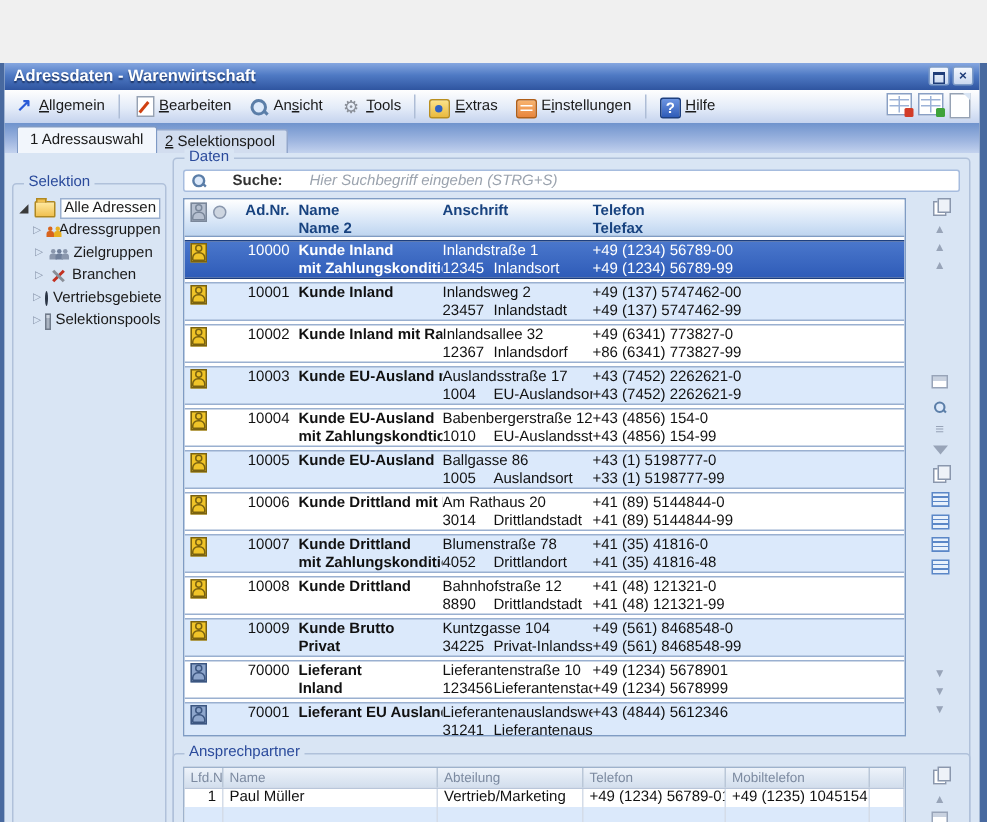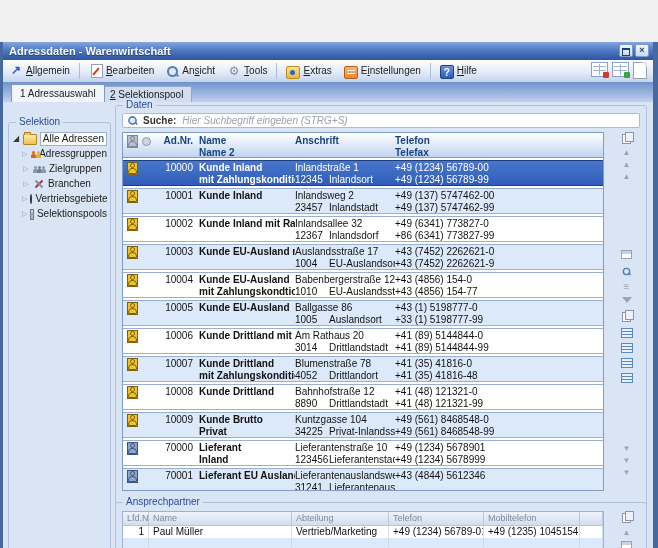--- a/index.html
+++ b/index.html
@@ -79,21 +79,21 @@
   .globe{width:10px;height:10px;border-radius:50%;background:radial-gradient(circle at 35% 35%,#7a8aa4,#3a4658);border:1px solid #2a3444;box-sizing:border-box;}
   .boxic{position:relative;width:11px;height:9px;background:#aab4c2;border:1px solid #6f7a8a;margin-top:2px;}
   .boxic::before{content:"";position:absolute;left:0;top:0;right:0;height:2px;background:#cdd5e0;}
   .hscroll{position:absolute;left:3px;right:3px;bottom:3px;height:12px;}
   .sarr{position:absolute;width:12px;height:12px;background:#e4edf9;border:1px solid #8fa8d0;border-radius:2px;font-size:6px;color:#4a6fae;line-height:10px;text-align:center;box-sizing:border-box;}
   .sarr-l{left:0;} .sarr-r{right:0;}
   .sthumb{position:absolute;left:13px;top:0;width:16px;height:12px;background:linear-gradient(180deg,#f4f8fe,#c9d8f0);border:1px solid #8fa8d0;border-radius:2px;box-sizing:border-box;}
 
   
   .fs-daten{left:112px;top:3px;width:532px;height:475px;}
-  .searchbar{position:absolute;left:6px;top:7px;width:518px;height:15px;background:#fff;border:1px solid #a6bcde;border-radius:2px;display:flex;align-items:center;gap:4px;padding:0 3px;box-sizing:border-box;}
+  .searchbar{position:absolute;left:6px;top:7px;width:518px;height:15px;background:#fff;border:1px solid #a6bcde;border-radius:2px;display:flex;align-items:center;gap:16px;padding:0 3px;box-sizing:border-box;}
   .smag{transform:scale(.8);margin-top:-1px;}
   .slabel{font-size:10px;font-weight:bold;color:#333;}
   .sinput{flex:1;border:none;outline:none;font-size:10px;font-style:italic;color:#555;background:transparent;font-family:"Liberation Sans",sans-serif;}
   .sinput::placeholder{color:#9ba3ae;font-style:italic;}
 
   .atable{position:absolute;left:6px;top:26px;width:482px;height:359px;background:#fff;border:1px solid #7f9cc4;overflow:hidden;box-sizing:border-box;}
   .agrid{display:grid;grid-template-columns:16px 16px 44px 96px 100px 1fr;align-items:start;}
   .ahead{position:relative;height:25px;background:linear-gradient(180deg,#ffffff 0%,#dbe8f8 55%,#bed5f0 100%);
     border-bottom:1px solid #7f9cc4;color:#17427f;font-weight:bold;font-size:10px;line-height:12px;padding-top:1px;box-sizing:border-box;}
   .abody{position:relative;padding-top:2px;}
@@ -350,21 +350,21 @@
     <span class="cell pad-t">
                   <span class="l1 b">Kunde EU-Ausland</span>
                   <span class="l2 b">mit Zahlungskondtionen</span>
                 </span>
     <span class="cell pad-t">
                   <span class="l1">Babenbergerstraße 125</span>
                   <span class="l2"><span class="zip">1010</span><span>EU-Auslandsstadt</span></span>
                 </span>
     <span class="cell pad-t">
                   <span class="l1">+43 (4856) 154-0</span>
-                  <span class="l2">+43 (4856) 154-77</span>
+                  <span class="l2">+43 (4856) 154-99</span>
                 </span>
   </div>
               <div class="arow agrid alt">
     <span class="cell"><span class="person pc"></span></span>
     <span class="cell"></span>
     <span class="cell c-nr">10005</span>
     <span class="cell pad-t">
                   <span class="l1 b">Kunde EU-Ausland</span>
                   <span class="l2 b"></span>
                 </span>

